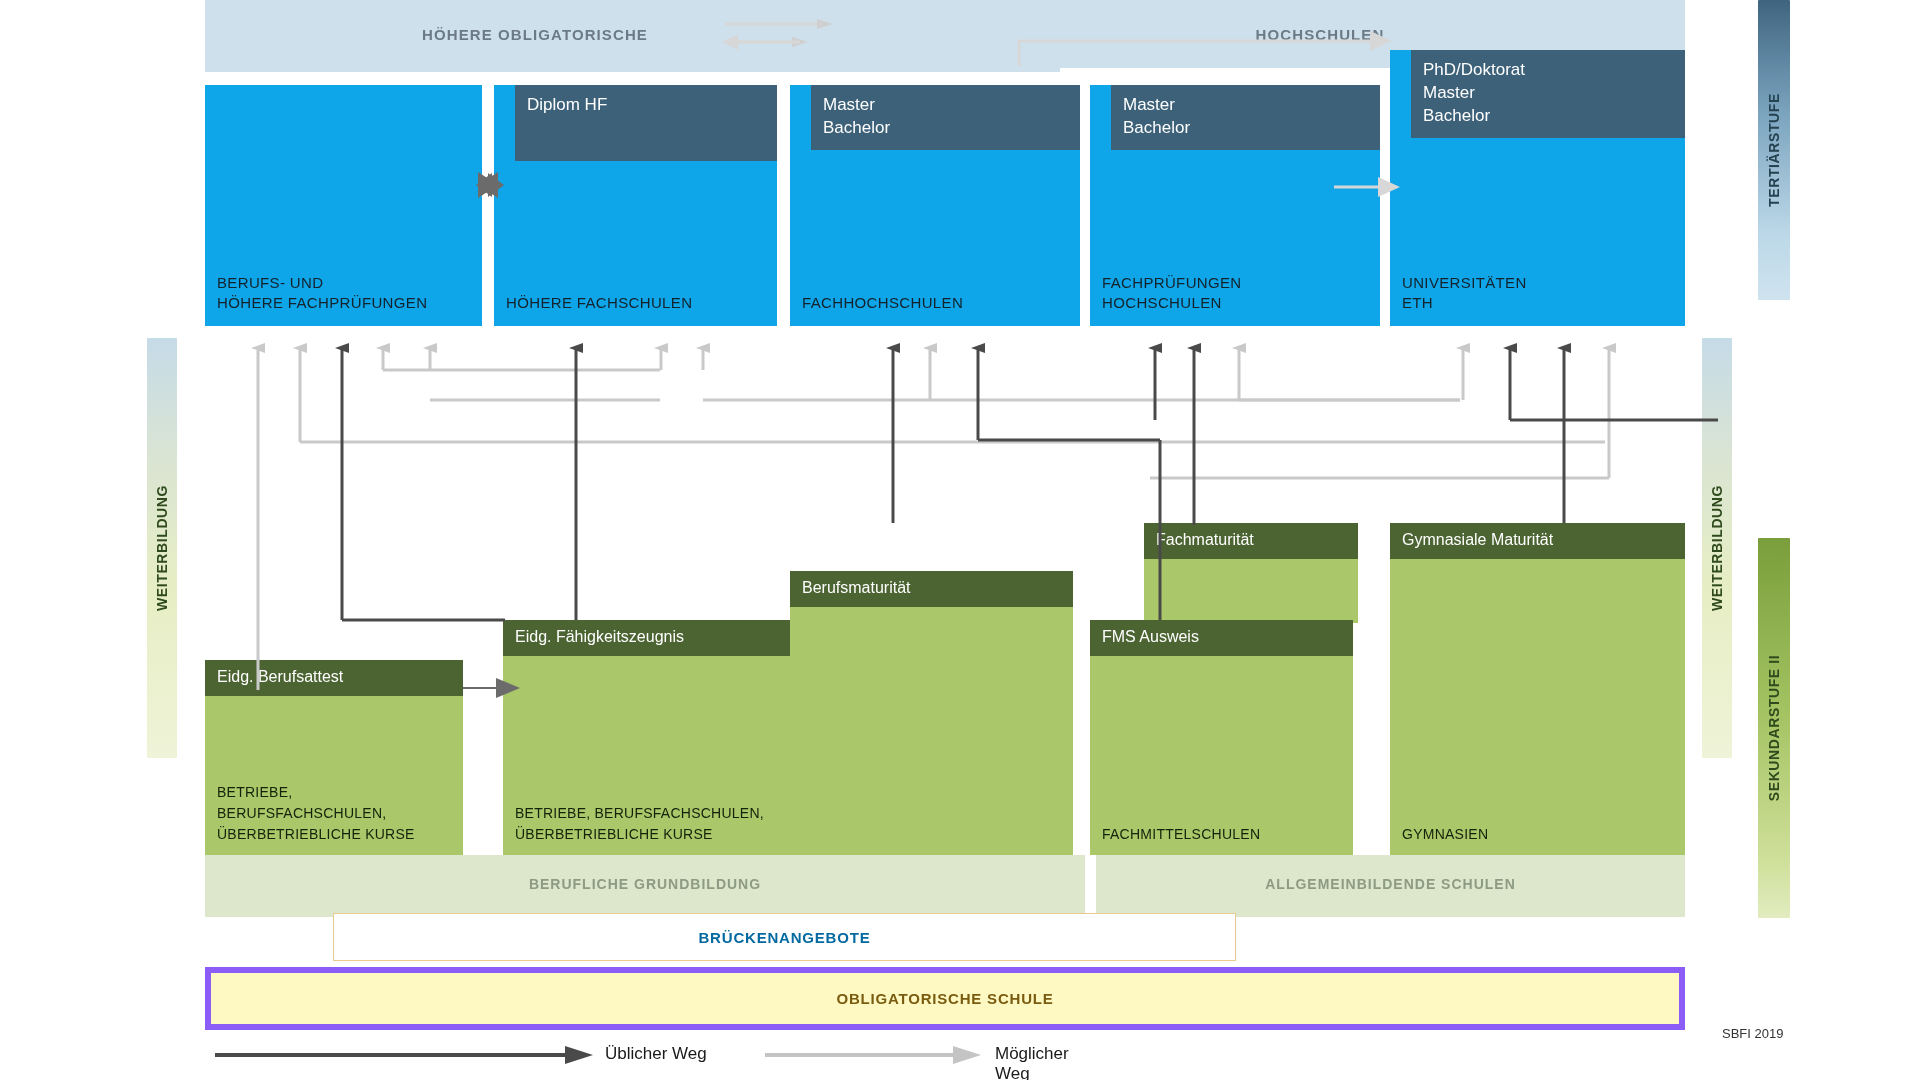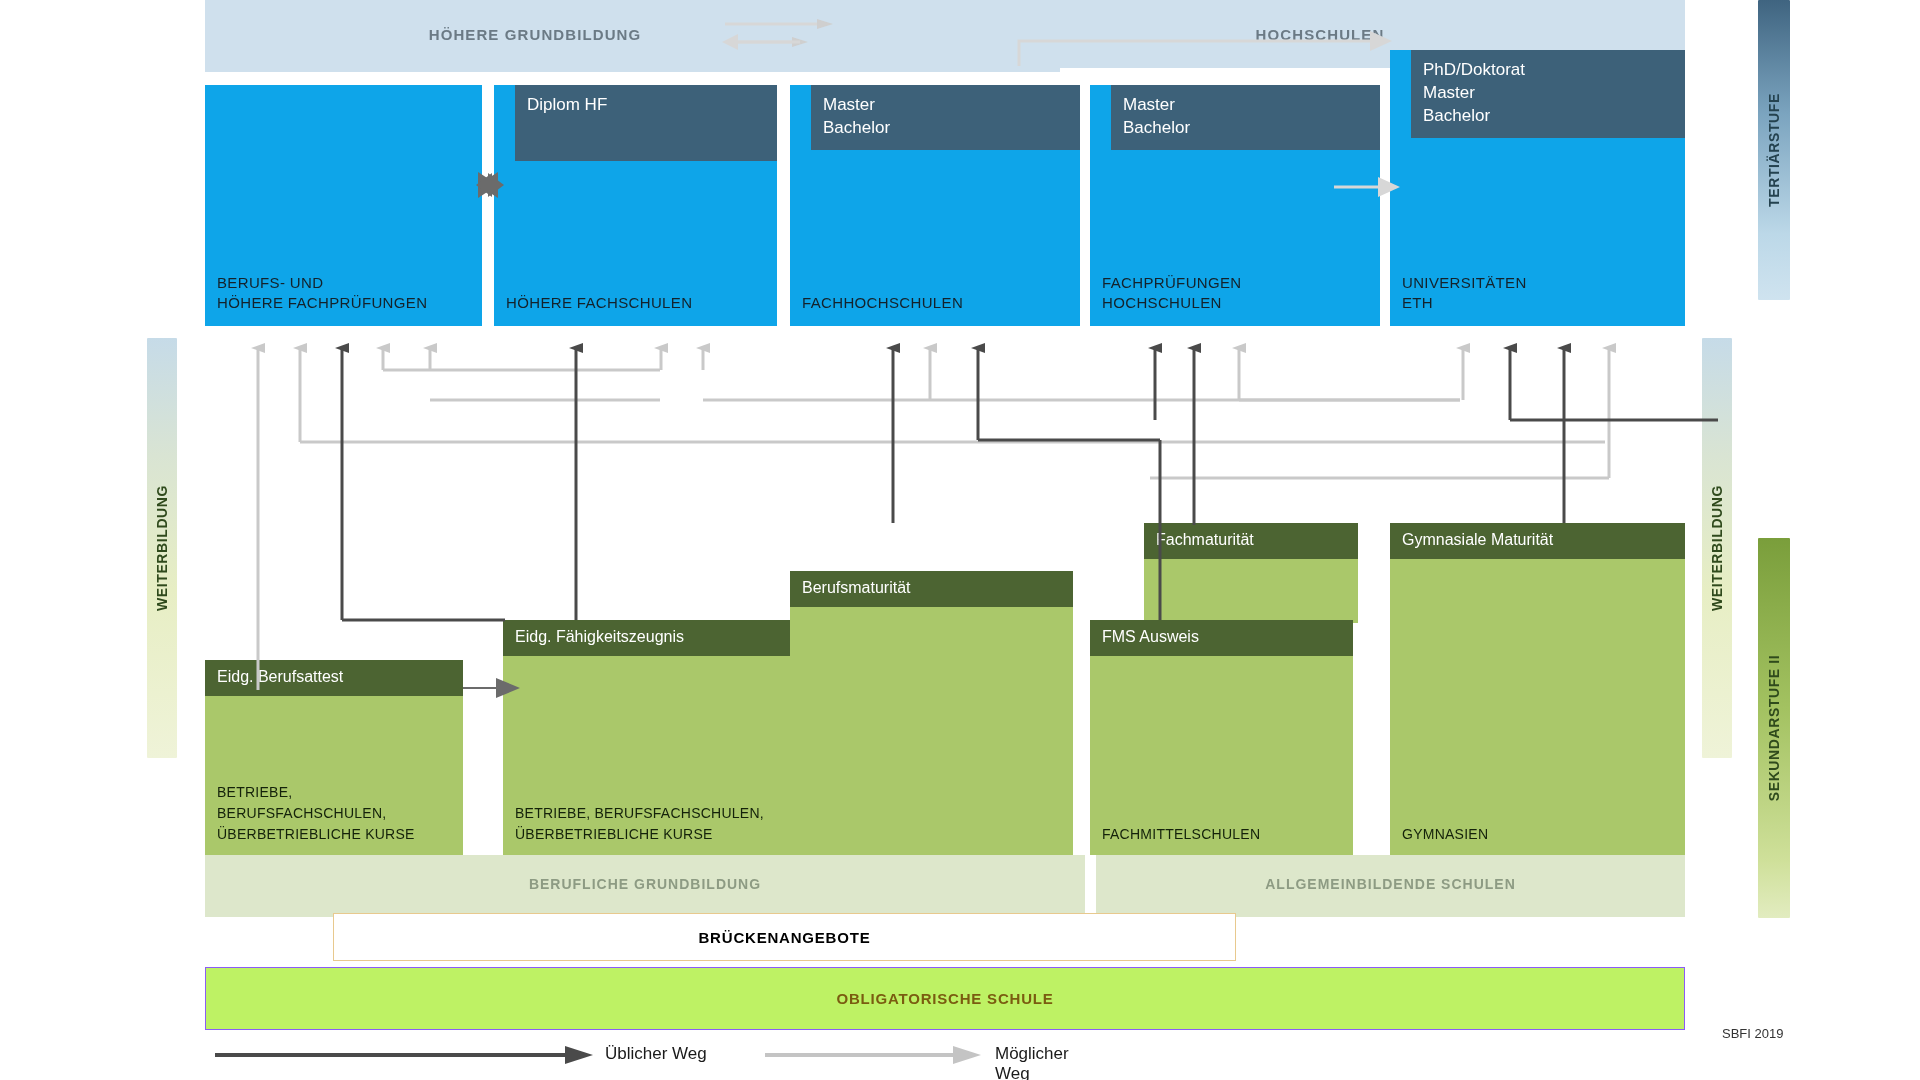--- a/index.html
+++ b/index.html
@@ -49,23 +49,23 @@
   .green-head{background:#4c6432;color:#ffffff;font-size:16px;
      line-height:1.3;padding:7px 12px 8px 12px;}
   .green-foot{position:absolute;left:12px;bottom:10px;font-size:14px;
      line-height:1.5;color:#14220a;letter-spacing:.25px;}
 
   
   .pale-green{background:#dde7cb;}
   .pale-title{font-size:14px;font-weight:bold;letter-spacing:1px;color:#8d9b83;
      text-align:center;}
   .bruecken{background:#ffffff;border:1px solid #e8c98e;}
-  .bruecken-txt{font-size:15px;font-weight:bold;letter-spacing:.8px;color:#000000;
+  .bruecken-txt{font-size:15px;font-weight:bold;letter-spacing:.8px;color:#0369a1;
      text-align:center;}
-  .oblig{background:#bef264;border:1px solid #8b5cf6;}
+  .oblig{background:#fef9c3;border:6px solid #8b5cf6;}
   .oblig-txt{font-size:15px;font-weight:bold;letter-spacing:.8px;color:#7a5c10;
      text-align:center;}
 
   
   .legend-txt{font-size:17px;color:#1a1a1a;}
   .credit{font-size:13px;color:#333;}
 
   svg.overlay{position:absolute;left:0;top:0;width:1920px;height:1080px;
      pointer-events:none;}
   .flexmid{display:flex;align-items:center;justify-content:center;height:100%;}
@@ -86,21 +86,21 @@
 </div>
 
 <div class="abs sidebar-wb stage-sek" style="left:1758px;top:538px;height:380px;width:32px;">
   <span class="vert-label dark">SEKUNDARSTUFE II</span>
 </div>
 
 <div class="abs tert-band" style="left:205px;top:0px;width:1480px;height:68px;"></div>
 <div class="abs tert-band" style="left:205px;top:60px;width:855px;height:12px;"></div>
 
 <div class="abs band-title" style="left:205px;top:26px;width:660px;">
-  <span>HÖHERE GRUNDBILDUNG</span>
+  <span>HÖHERE OBLIGATORISCHE</span>
 </div>
 <div class="abs band-title" style="left:1000px;top:26px;width:640px;">
   <span>HOCHSCHULEN</span>
 </div>
 
 <div class="abs blk-blue" style="left:205px;top:85px;width:277px;height:241px;">
   <div class="blk-blue-foot">
     <div>BERUFS- UND</div>
     <div>HÖHERE FACHPRÜFUNGEN</div>
   </div>

